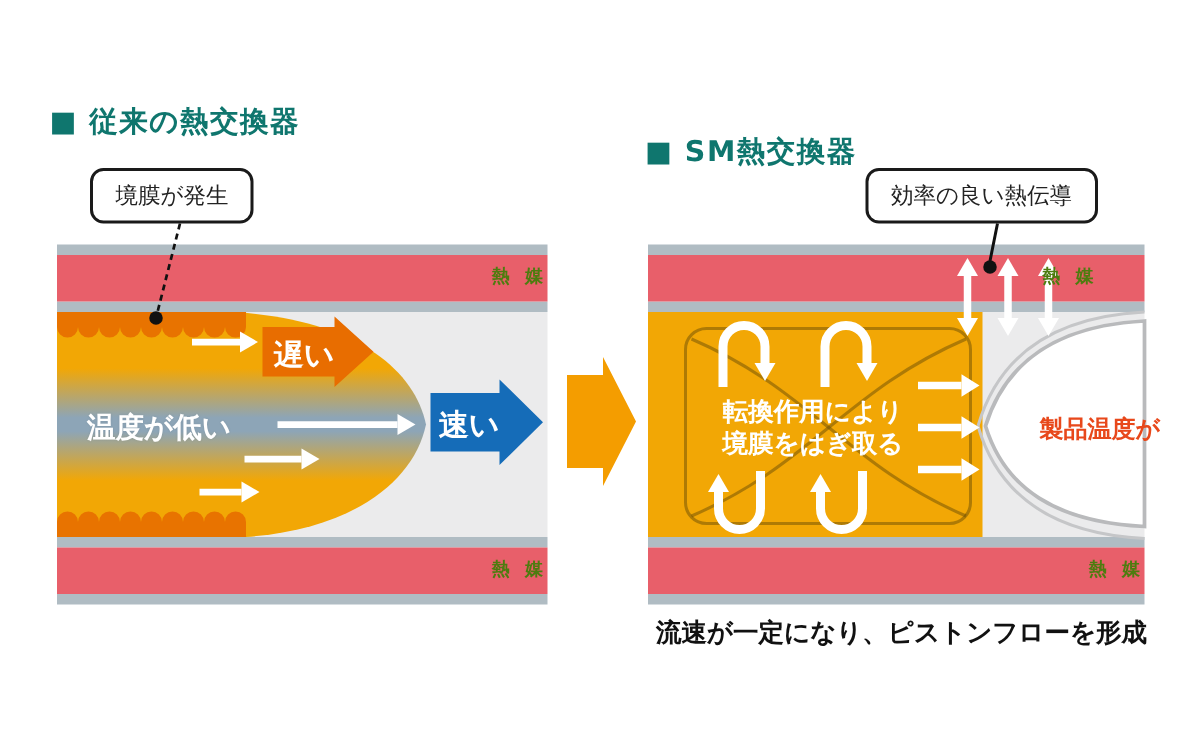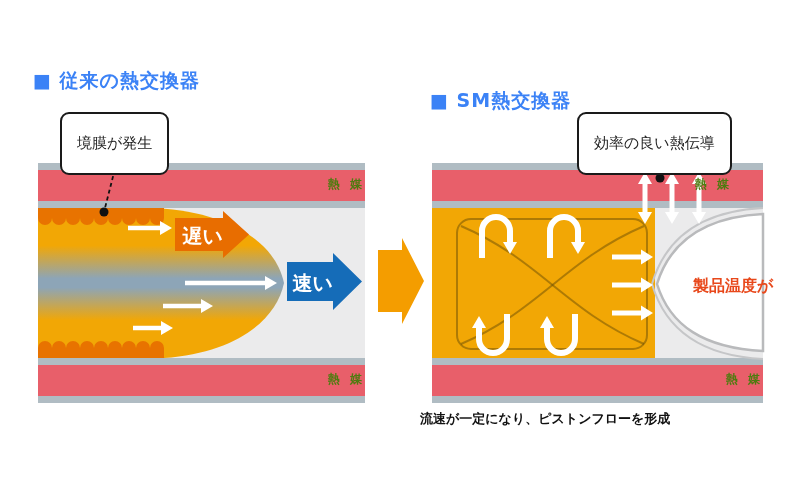--- a/index.html
+++ b/index.html
@@ -2,43 +2,43 @@
 <html><head>
 <meta charset="utf-8">
 <style>
   html,body{margin:0;padding:0;background:#fff;}
   #stage{
     position:relative;width:800px;height:500px;background:#ffffff;overflow:hidden;
     font-family:"DejaVu Sans","Liberation Sans",sans-serif;
   }
   .abs{position:absolute;}
   .title{
-    font-size:19px;font-weight:bold;color:#3b82f6;letter-spacing:1px;white-space:nowrap;
+    font-size:19px;font-weight:bold;color:#0f766e;letter-spacing:1px;white-space:nowrap;
   }
   .callout{
     box-sizing:border-box;border:2px solid #1a1a1a;border-radius:9px;background:#fff;
-    font-size:15px;color:#222;padding:20px 15px;white-space:nowrap;text-align:center;
+    font-size:15px;color:#222;padding:7px 15px;white-space:nowrap;text-align:center;
   }
   .bar-label{
     font-size:12px;font-weight:bold;color:#4d7c0f;letter-spacing:3px;text-align:right;white-space:nowrap;
   }
   .flow-label{
     font-size:19px;font-weight:bold;color:#fff;white-space:nowrap;text-shadow:0 0 2px rgba(0,0,0,0.08);
   }
   .arrow-label{
     font-size:20px;font-weight:bold;color:#fff;text-align:right;white-space:nowrap;
   }
   .mix-label{
     font-size:17px;font-weight:bold;color:#fff;text-align:center;line-height:21px;white-space:nowrap;
   }
   .product-label{
     font-size:16px;font-weight:bold;color:#e8481b;text-align:center;line-height:22px;white-space:nowrap;
   }
   .caption{
-    font-size:13px;font-weight:bold;color:#111;text-align:left;white-space:nowrap;
+    font-size:17px;font-weight:bold;color:#111;text-align:center;white-space:nowrap;
   }
   svg{display:block;}
 </style>
 </head>
 <body>
 
 <div id="stage">
 
   <svg class="abs" style="left:0;top:0;" width="800" height="500" viewBox="0 0 800 500">
     <defs>
@@ -163,22 +163,27 @@
 
   <div class="abs callout" style="left:60px;top:112px;">境膜が発生</div>
   <div class="abs callout" style="left:577px;top:112px;">効率の良い熱伝導</div>
 
   <div class="abs bar-label" style="left:38px;top:176px;width:327px;">熱 媒</div>
   <div class="abs bar-label" style="left:38px;top:371px;width:327px;">熱 媒</div>
 
   <div class="abs bar-label" style="left:432px;top:176px;width:300px;">熱 媒</div>
   <div class="abs bar-label" style="left:432px;top:371px;width:331px;">熱 媒</div>
 
+  <div class="abs flow-label" style="left:58px;top:272px;">温度が低い</div>
   <div class="abs arrow-label" style="left:173px;top:223px;width:50px;">遅い</div>
   <div class="abs arrow-label" style="left:287px;top:270px;width:46px;">速い</div>
 
+  <div class="abs mix-label" style="left:452px;top:265px;width:180px;">
+    <span style="display:block;">転換作用により</span>
+    <span style="display:block;">境膜をはぎ取る</span>
+  </div>
   <div class="abs product-label" style="left:657px;top:275px;width:108px;">
     <span style="display:block;margin-left:36px;">製品温度が</span>
   </div>
 
   <div class="abs caption" style="left:420px;top:410px;width:362px;">流速が一定になり、ピストンフローを形成</div>
 
 </div>
 
 </body></html>

